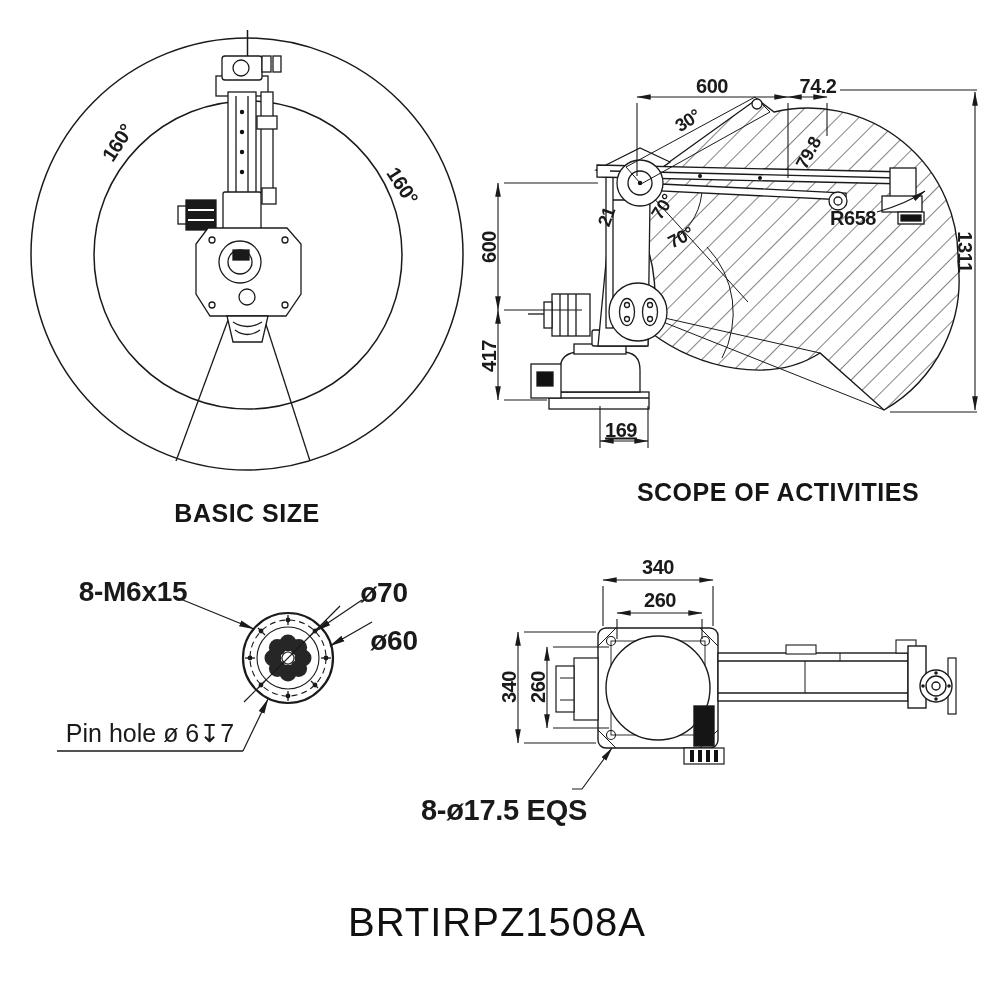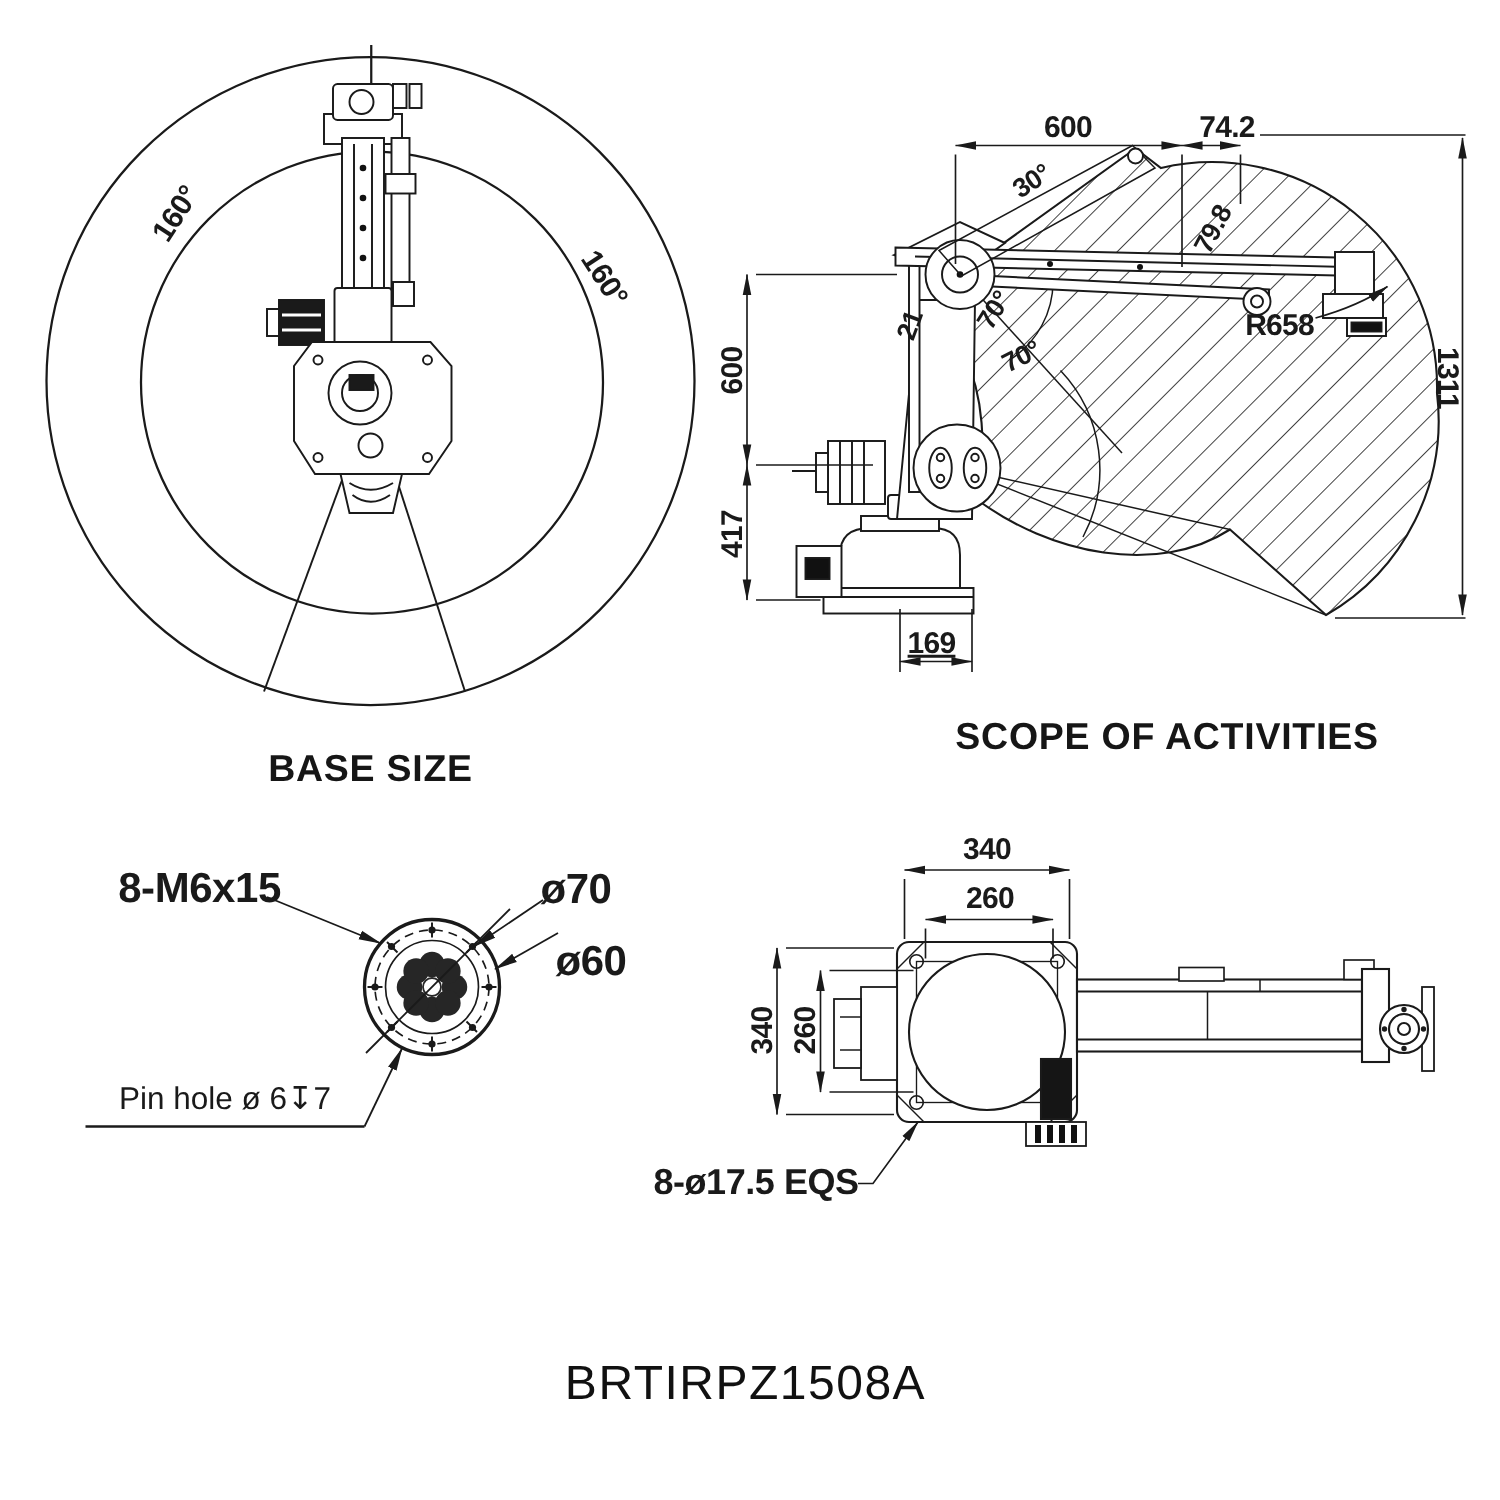--- a/index.html
+++ b/index.html
@@ -4,22 +4,22 @@
 <style>
   html,body{margin:0;padding:0;background:#ffffff;}
   #canvas{position:relative;width:1000px;height:1000px;background:#fff;overflow:hidden;
           font-family:"Liberation Sans","DejaVu Sans",sans-serif;color:#1a1a1a;}
   #art{position:absolute;left:0;top:0;}
   .lbl{position:absolute;transform:translate(-50%,-50%);white-space:nowrap;color:#1a1a1a;}
   .dim{font-size:20px;font-weight:600;letter-spacing:-0.5px;}
   .dim-sm{font-size:18px;font-weight:600;letter-spacing:-0.5px;}
   .callout{font-size:28px;font-weight:600;letter-spacing:-0.3px;}
   .sec-title{font-size:25px;font-weight:600;letter-spacing:0.5px;color:#161616;}
-  .pin{font-size:21px;font-weight:500;}
-  .model{font-size:32px;font-weight:500;letter-spacing:1px;color:#111;}
+  .pin{font-size:25px;font-weight:500;}
+  .model{font-size:40px;font-weight:500;letter-spacing:1px;color:#111;}
   .r-m90{transform:translate(-50%,-50%) rotate(-90deg);}
   .r-90{transform:translate(-50%,-50%) rotate(90deg);}
 </style>
 </head>
 <body>
 
 <div id="canvas">
 
 <svg id="art" width="1000" height="1000" viewBox="0 0 1000 1000">
   <defs>
@@ -246,21 +246,21 @@
       <line x1="547" y1="647" x2="547" y2="728" marker-start="url(#arr)" marker-end="url(#arr)"></line>
       <line x1="553" y1="647" x2="609" y2="647"></line>
       <line x1="553" y1="728" x2="609" y2="728"></line>
       <path d="M572,789 L582,789 L612,748" marker-end="url(#arr)"></path>
     </g>
   </g>
 </svg>
 
 <div class="lbl dim" style="left:118px;top:143px;transform:translate(-50%,-50%) rotate(-57deg);">160°</div>
 <div class="lbl dim" style="left:402px;top:186px;transform:translate(-50%,-50%) rotate(57deg);">160°</div>
-<div class="lbl sec-title" style="left:247px;top:513px;">BASE SIZE</div>
+<div class="lbl sec-title" style="left:247px;top:513px;">BASIC SIZE</div>
 
 <div class="lbl dim" style="left:712px;top:86px;">600</div>
 <div class="lbl dim" style="left:818px;top:86px;">74.2</div>
 <div class="lbl dim r-90" style="left:964px;top:252px;">1311</div>
 <div class="lbl dim r-m90" style="left:489px;top:247px;">600</div>
 <div class="lbl dim r-m90" style="left:489px;top:356px;">417</div>
 <div class="lbl dim" style="left:621px;top:430px;text-decoration:underline;">169</div>
 <div class="lbl dim-sm" style="left:688px;top:121px;transform:translate(-50%,-50%) rotate(-33deg);">30°</div>
 <div class="lbl dim-sm" style="left:663px;top:207px;transform:translate(-50%,-50%) rotate(-58deg);">70°</div>
 <div class="lbl dim-sm" style="left:681px;top:238px;transform:translate(-50%,-50%) rotate(-27deg);">70°</div>
@@ -271,17 +271,17 @@
 
 <div class="lbl callout" style="left:133px;top:592px;">8-M6x15</div>
 <div class="lbl callout" style="left:384px;top:593px;">ø70</div>
 <div class="lbl callout" style="left:394px;top:641px;">ø60</div>
 <div class="lbl pin" style="left:150px;top:733px;">Pin hole ø 6↧7</div>
 
 <div class="lbl dim" style="left:658px;top:567px;">340</div>
 <div class="lbl dim" style="left:660px;top:600px;">260</div>
 <div class="lbl dim r-m90" style="left:509px;top:687px;">340</div>
 <div class="lbl dim r-m90" style="left:538px;top:687px;">260</div>
-<div class="lbl callout" style="left:504px;top:789px;font-size:24px;">8-ø17.5 EQS</div>
+<div class="lbl callout" style="left:504px;top:810px;font-size:29px;">8-ø17.5 EQS</div>
 
 <div class="lbl model" style="left:497px;top:922px;">BRTIRPZ1508A</div>
 
 </div>
 
 </body></html>

